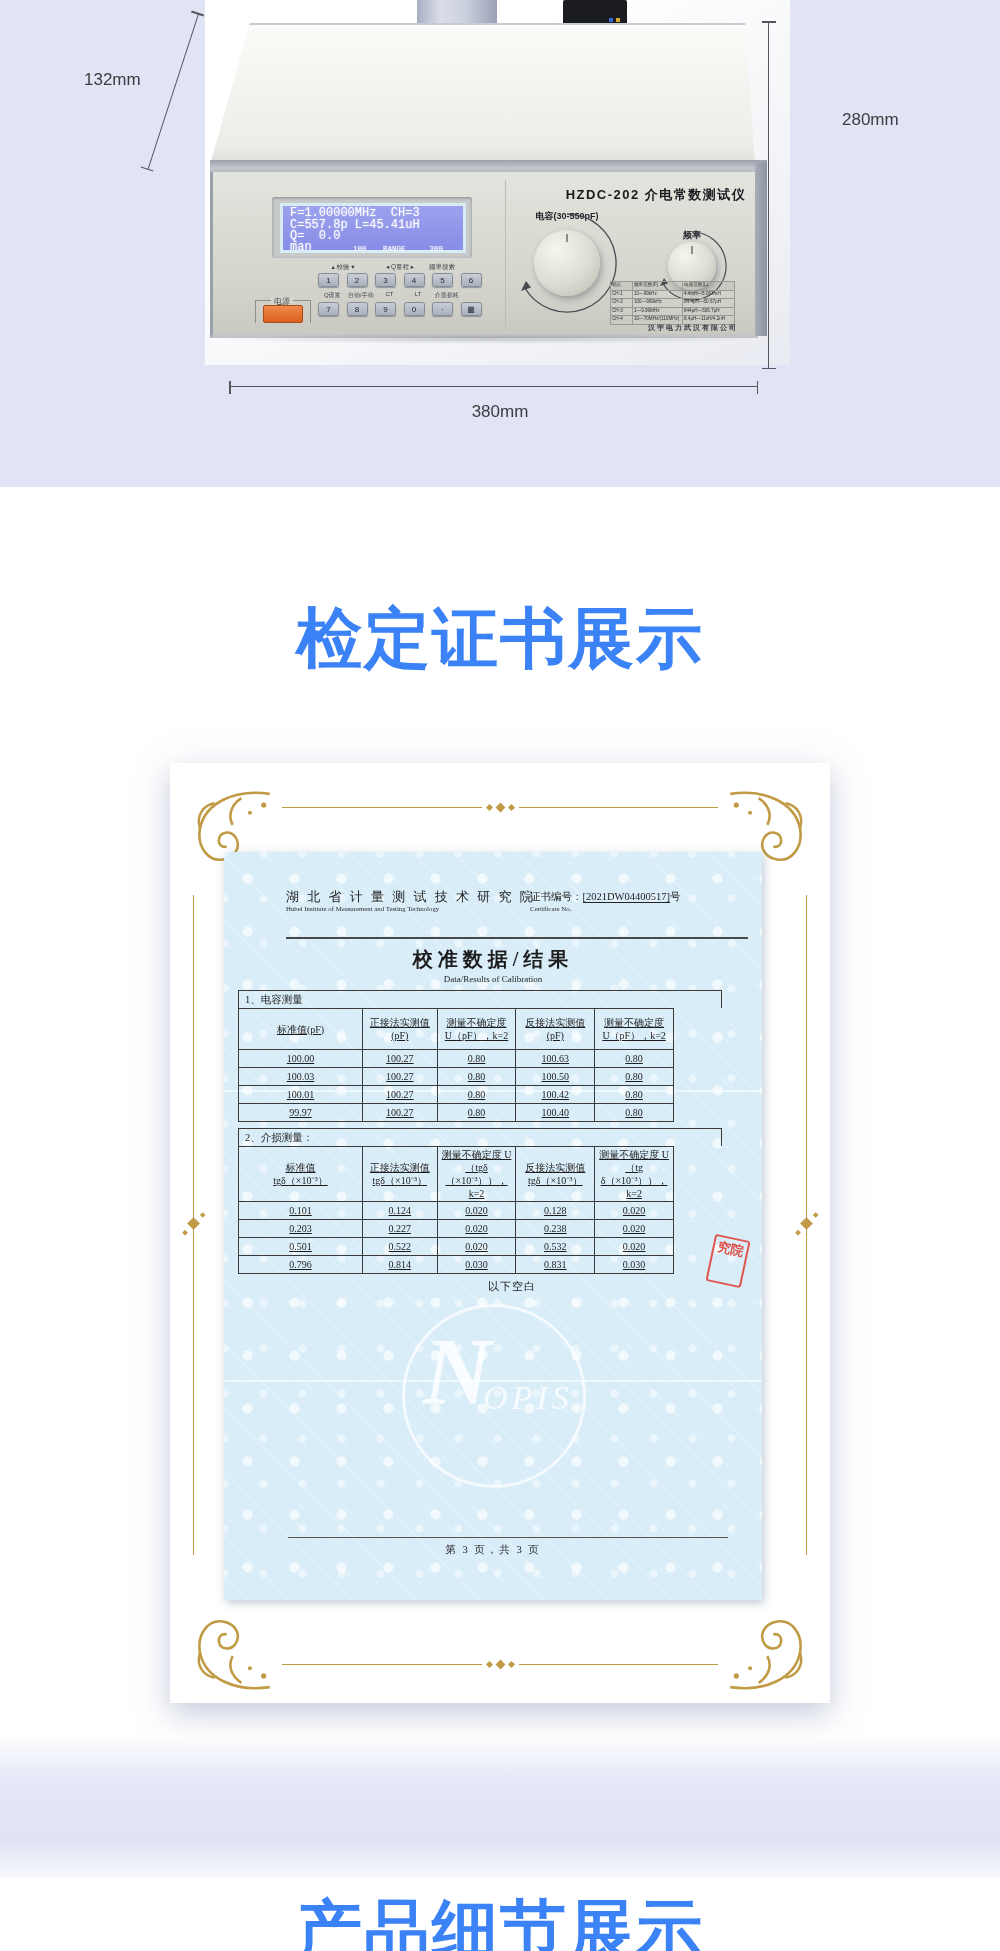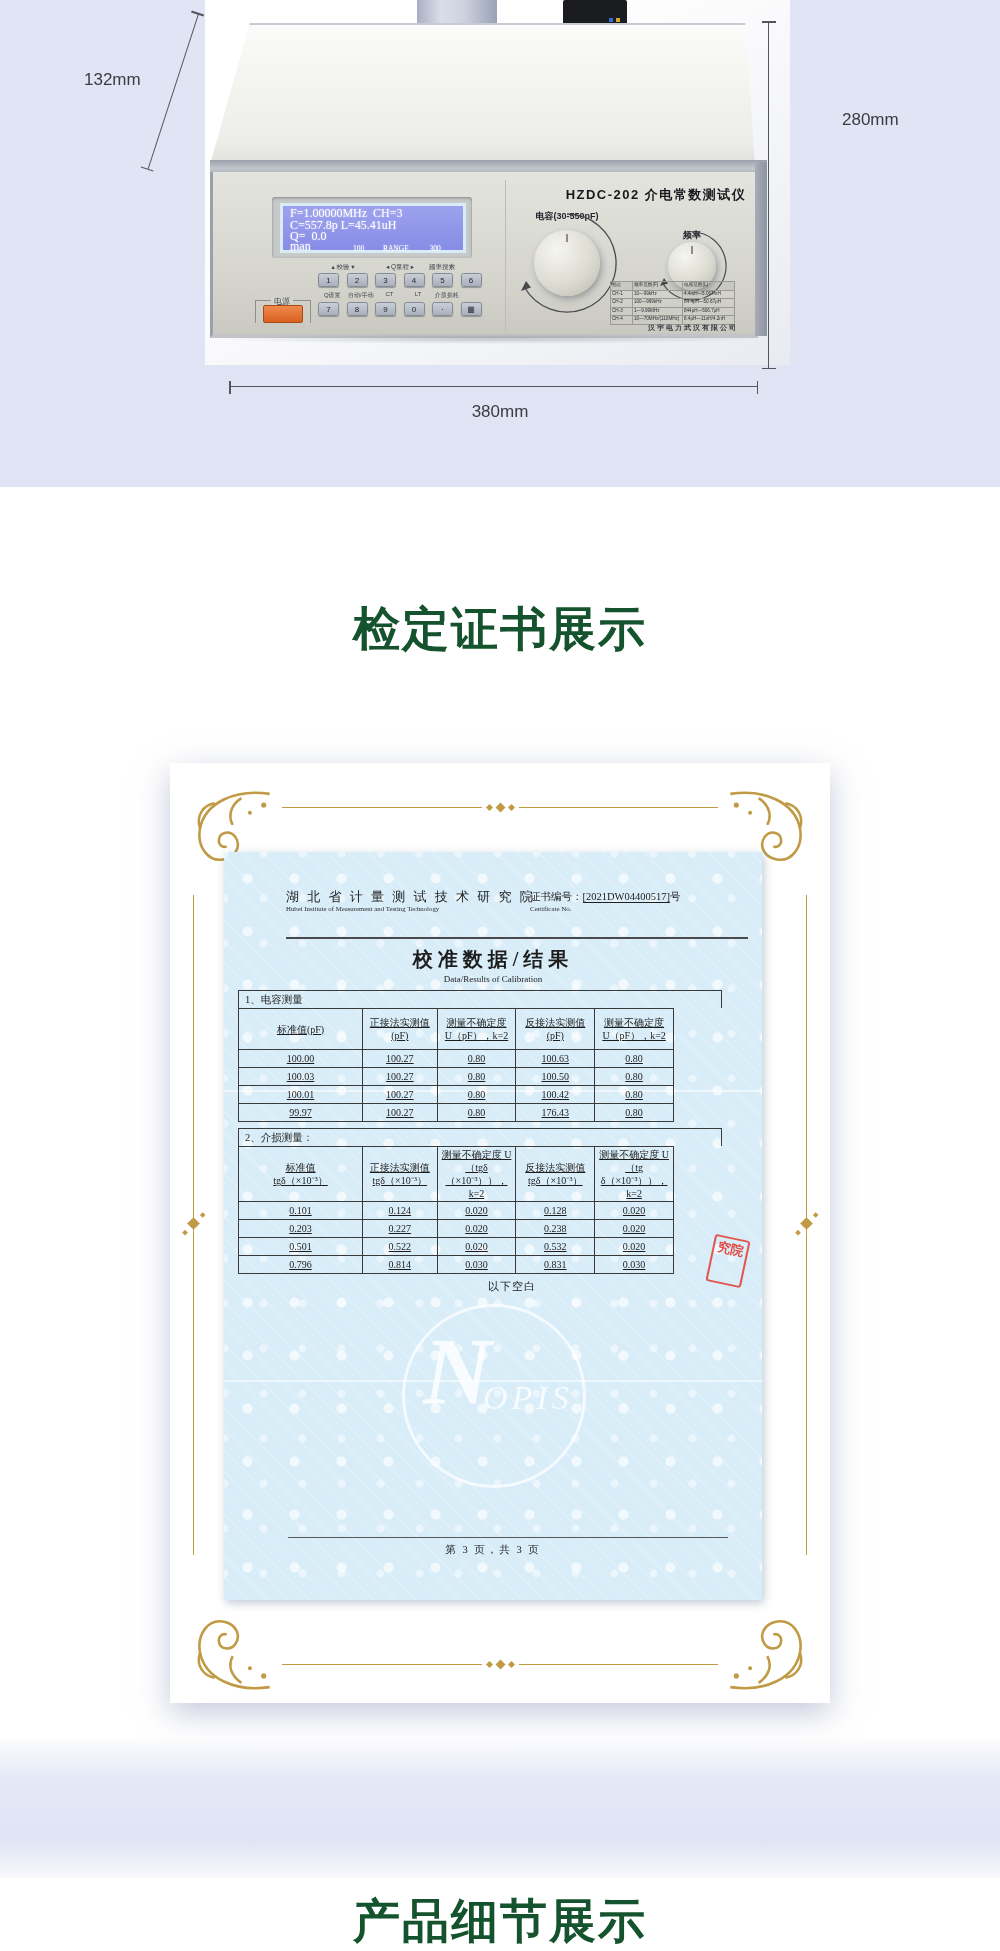--- a/index.html
+++ b/index.html
@@ -25,21 +25,21 @@
   .floor-shadow{position:absolute;left:10px;top:334px;width:548px;height:10px;
         background:radial-gradient(ellipse at center,rgba(80,85,100,.28),transparent 70%);}
   .panel-divider{position:absolute;left:300px;top:180px;height:150px;width:0;
         border-left:1px solid #bdbdb5;}
 
   
   .lcd-recess{position:absolute;left:67px;top:197px;width:200px;height:61px;background:#c7cac9;
         border-radius:3px;box-shadow:inset 0 1px 3px rgba(50,50,60,.45);}
   .lcd{position:absolute;left:75px;top:203px;width:186px;height:50px;box-sizing:border-box;
         border:3px solid #d8ecf5;background:linear-gradient(180deg,#9da2ee,#878ce6);
-        font-family:Liberation Serif, serif;color:#ffffff;padding:2px 7px;
+        font-family:Liberation Mono, monospace;color:#ffffff;padding:2px 7px;
         text-shadow:0 0 2px rgba(255,255,255,.55);}
   .lcd-line{font-size:12px;line-height:11.5px;white-space:pre;}
   .lcd-bottom{position:relative;height:10px;}
   .lcd-man{position:absolute;left:0;bottom:-1px;font-size:12px;}
   .lcd-status{position:absolute;bottom:0;font-size:7.5px;}
 
   
   .keys-row{position:absolute;display:flex;gap:7.5px;}
   .key{width:21px;height:14px;box-sizing:border-box;display:flex;align-items:center;justify-content:center;
        background:linear-gradient(#c9ced6,#a9b0bb);border:1px solid #858c98;border-radius:2.5px;
@@ -107,22 +107,22 @@
   .dim-line-h::before,.dim-line-h::after{content:'';position:absolute;width:1.5px;height:13px;background:#55565c;top:-6px;}
   .dim-line-h::before{left:-1px;} .dim-line-h::after{right:-1px;}
   .dim-line-v{position:absolute;width:0;border-left:1.5px solid #55565c;}
   .dim-line-v::before,.dim-line-v::after{content:'';position:absolute;height:1.5px;width:14px;background:#55565c;left:-7px;}
   .dim-line-v::before{top:-1px;} .dim-line-v::after{bottom:-1px;}
   .dim-line-slant{position:absolute;height:0;border-top:1.5px solid #55565c;transform-origin:0 0;}
   .dim-line-slant::before,.dim-line-slant::after{content:'';position:absolute;width:1.5px;height:13px;background:#55565c;top:-6px;}
   .dim-line-slant::before{left:-1px;} .dim-line-slant::after{right:-1px;}
 
   
-  .big-heading{position:absolute;left:0;width:100%;text-align:center;font-size:47px;font-weight:700;
-        color:#14532d;letter-spacing:2px;line-height:1.05;}
+  .big-heading{position:absolute;left:0;width:100%;text-align:center;font-size:66px;font-weight:700;
+        color:#3b82f6;letter-spacing:2px;line-height:1.05;}
 
   
   .certificate{position:absolute;left:170px;top:763px;width:660px;height:940px;background:#ffffff;
         box-shadow:0 10px 30px rgba(140,150,185,.5);}
   .flourish{position:absolute;width:86px;height:86px;}
   .orn-line{position:absolute;left:112px;right:112px;height:9px;display:flex;align-items:center;gap:5px;}
   .orn-line .seg{flex:1;height:0;border-top:1.3px solid #c09a44;}
   .dia{width:5px;height:5px;background:#c09a44;transform:rotate(45deg);}
   .dia.big{width:7px;height:7px;}
   .vline{position:absolute;top:132px;height:660px;width:0;border-left:1.2px solid #c09a44;}
@@ -418,21 +418,21 @@
               <td>100.01</td>
               <td>100.27</td>
               <td>0.80</td>
               <td>100.42</td>
               <td>0.80</td>
             </tr>
             <tr>
               <td>99.97</td>
               <td>100.27</td>
               <td>0.80</td>
-              <td>176.43</td>
+              <td>100.40</td>
               <td>0.80</td>
             </tr>
           </tbody>
         </table>
       <div class="tbl-section second">2、介损测量：</div>
       <table class="doc-table">
           <thead>
             <tr>
               <th>标准值
 tgδ（×10⁻³）</th>

